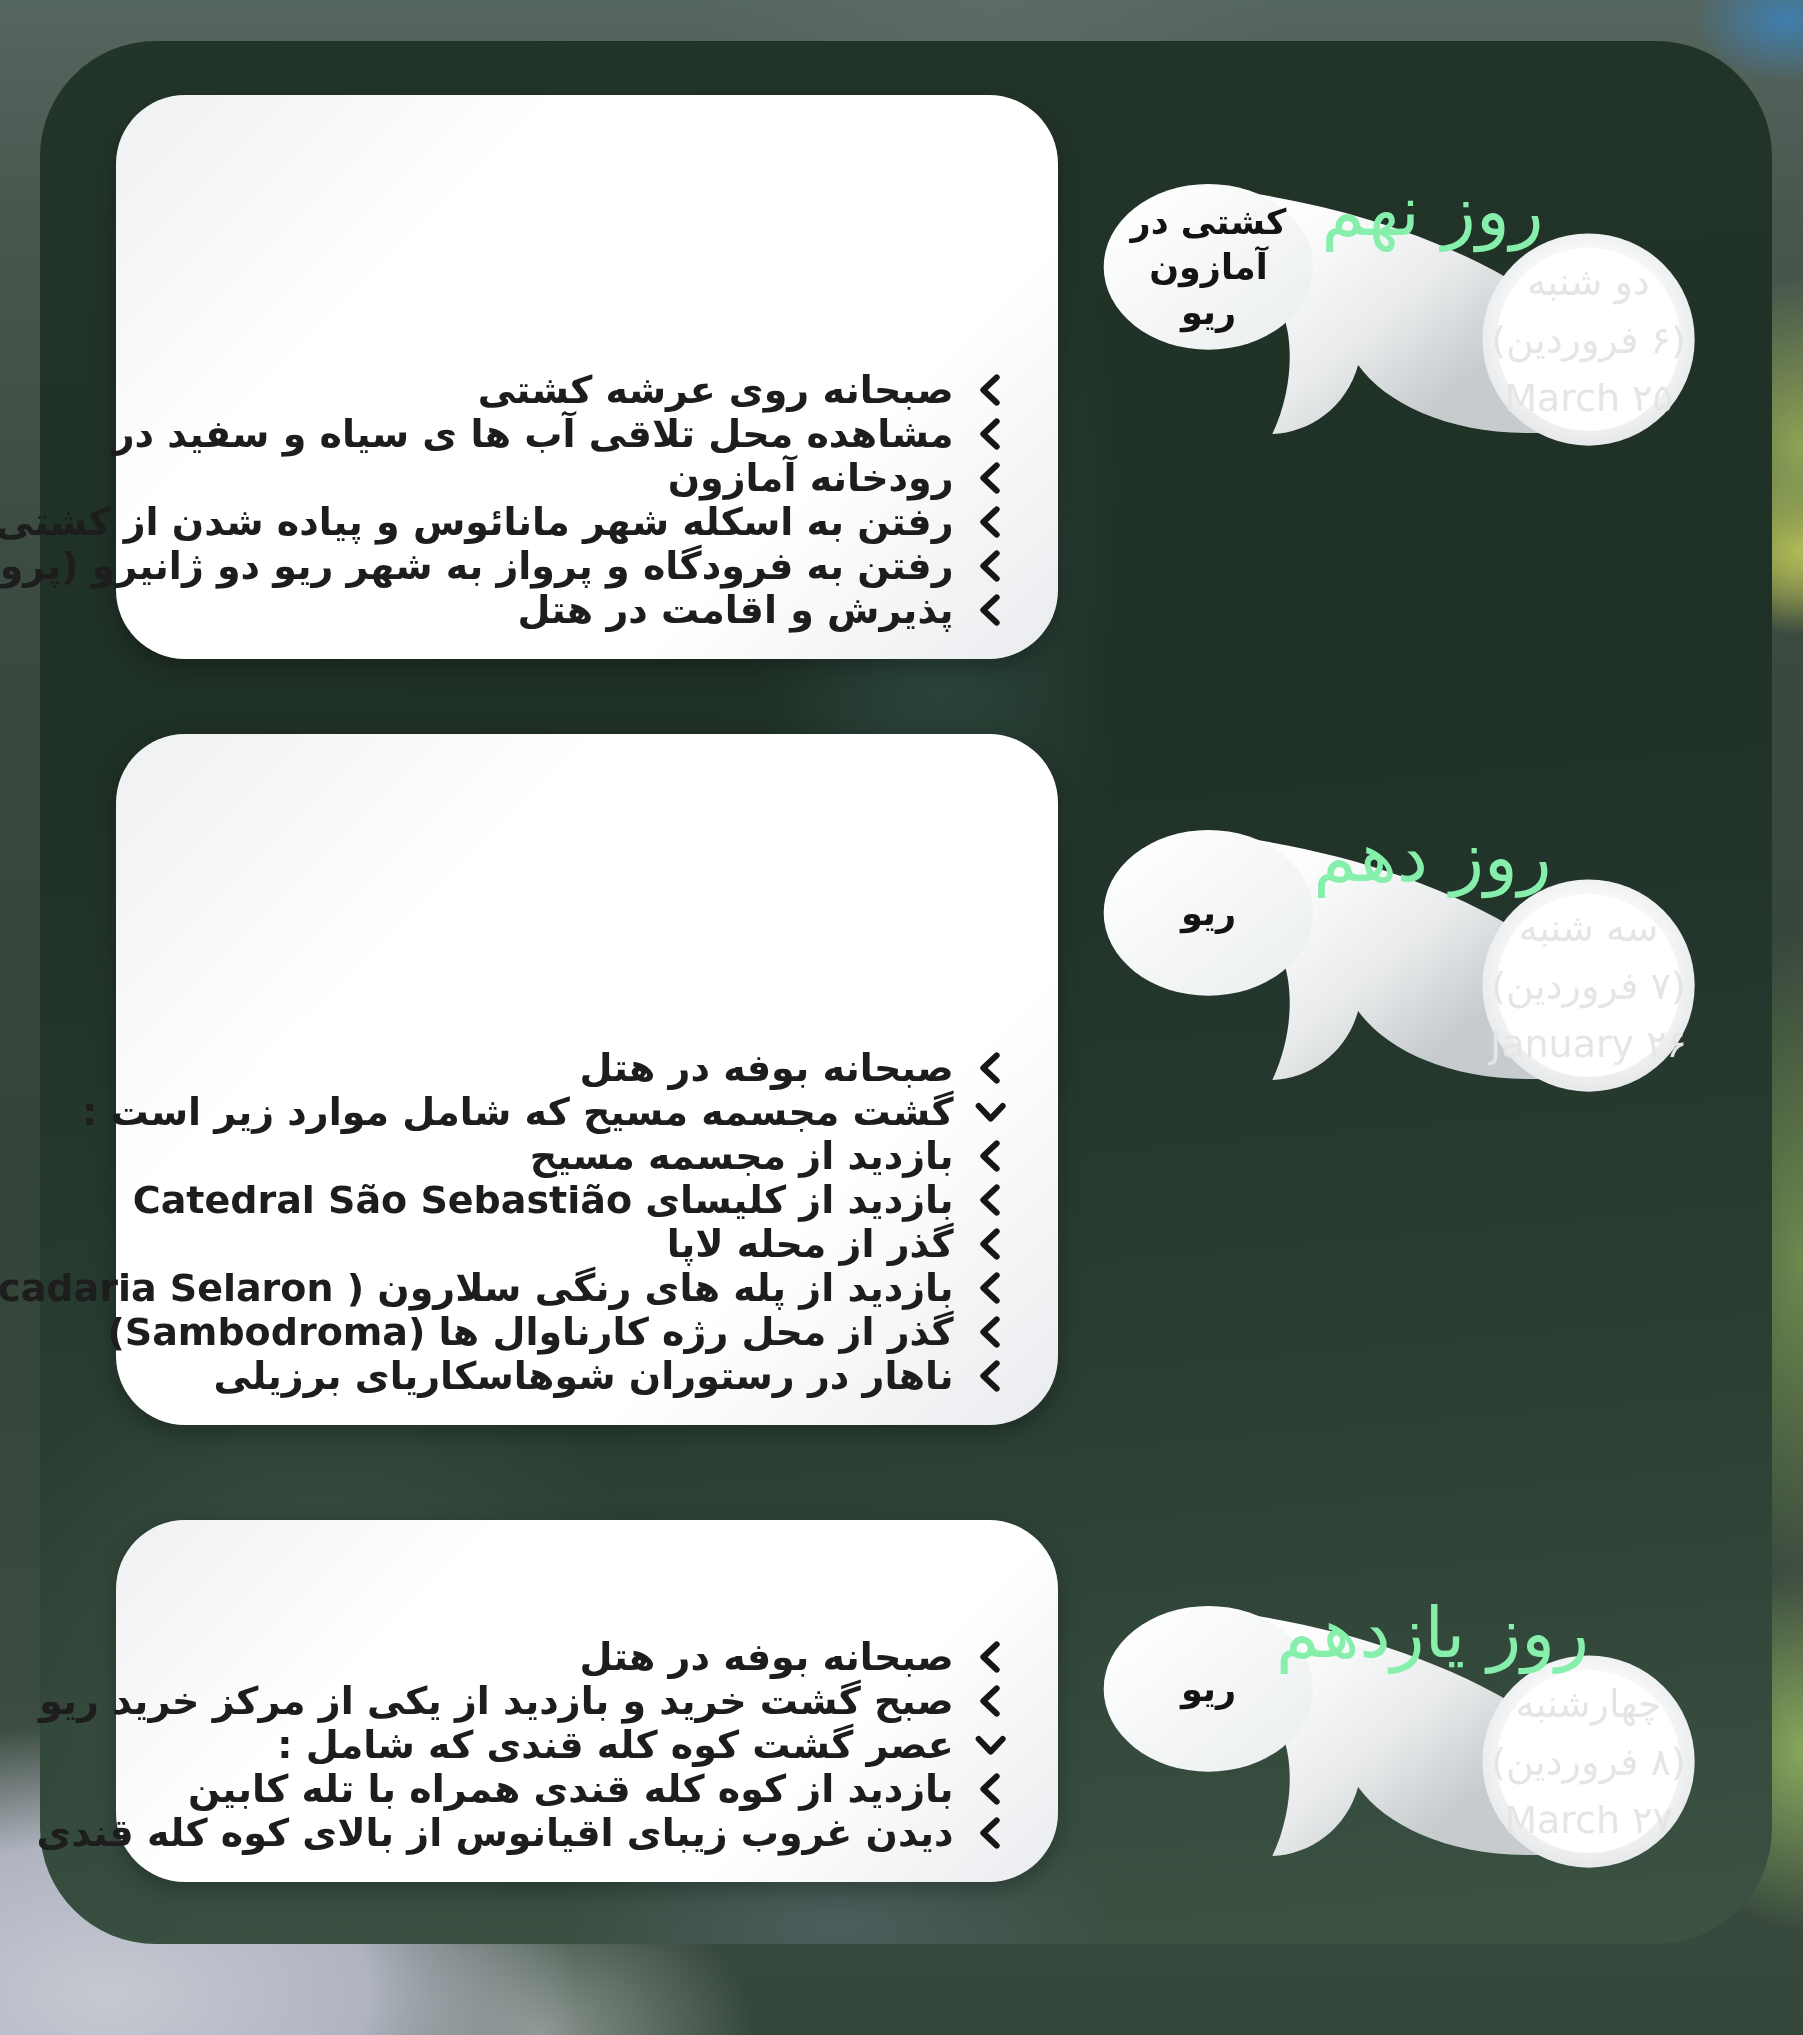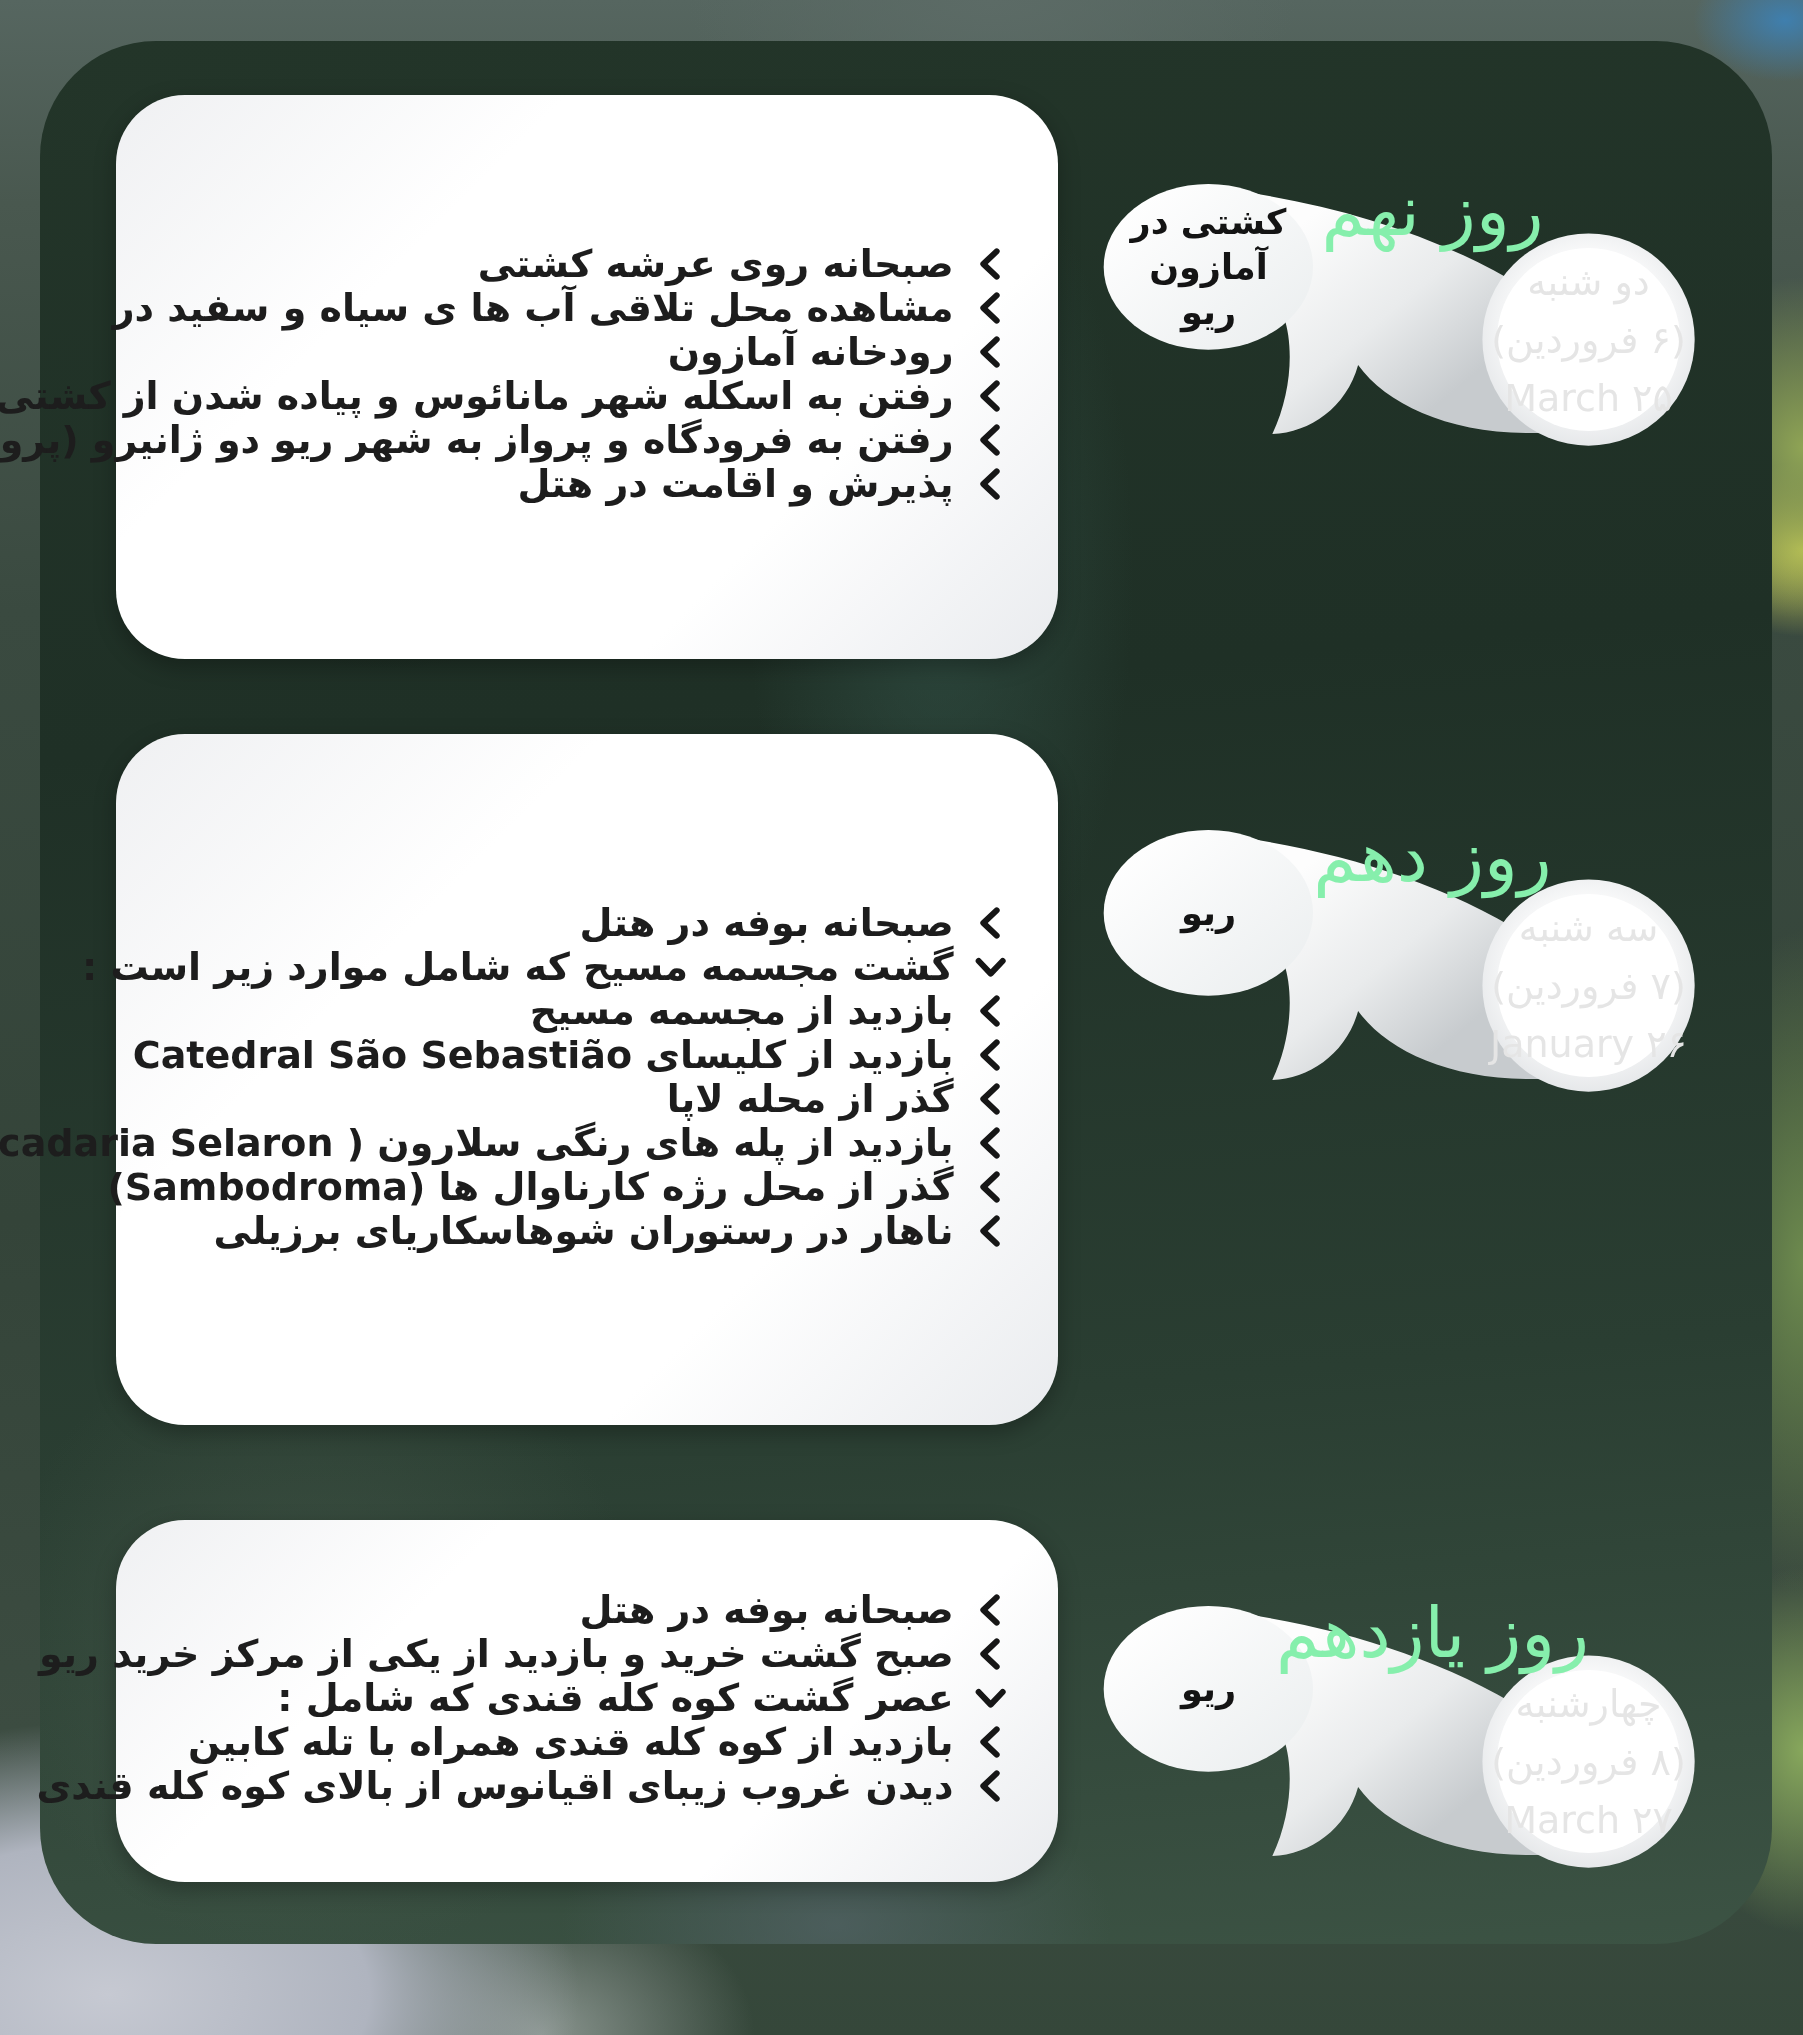--- a/index.html
+++ b/index.html
@@ -22,22 +22,22 @@
     background:
       radial-gradient(276px 654px at 52% 28%, rgba(56,90,80,.55), rgba(56,90,80,0) 70%),
       radial-gradient(378px 305px at 20% 22%, rgba(16,28,20,.55), rgba(16,28,20,0) 70%),
       radial-gradient(451px 451px at 16% 84%, rgba(74,92,78,.55), rgba(74,92,78,0) 72%),
       radial-gradient(393px 218px at 46% 99%, rgba(88,103,110,.6), rgba(88,103,110,0) 70%),
       linear-gradient(175deg,#233529 0%,#1f3026 35%,#2a3e32 70%,#3c5344 100%);}
   
   .card{position:absolute;left:116px;width:942px;border-radius:69px;direction:rtl;
     background:linear-gradient(135deg,#eff0f2 0%,#ffffff 30%,#ffffff 72%,#e9ebee 100%);
     box-shadow:0 7.3px 22px rgba(0,0,0,.28);
-    display:flex;flex-direction:column;justify-content:center;
-    padding:29px 52px 35px 44px;box-sizing:border-box;}
+    display:flex;flex-direction:column;justify-content:flex-end;
+    padding:29px 52px 27px 44px;box-sizing:border-box;}
   .card1{top:95px;height:564px;}
   .card2{top:734px;height:691px;}
   .card3{top:1520px;height:362px;}
   .row{display:flex;align-items:center;gap:20.4px;direction:rtl;white-space:nowrap;}
   .chev{flex:0 0 auto;width:32px;height:38px;}
   .chev path{stroke:#161616;stroke-width:9;fill:none;stroke-linecap:round;stroke-linejoin:round;}
   .txt{font-size:38px;font-weight:600;color:#1d1d1d;letter-spacing:0;}
   
   .g{position:absolute;left:1047px;width:756px;height:553px;}
   .g svg.shape{position:absolute;inset:0;}

